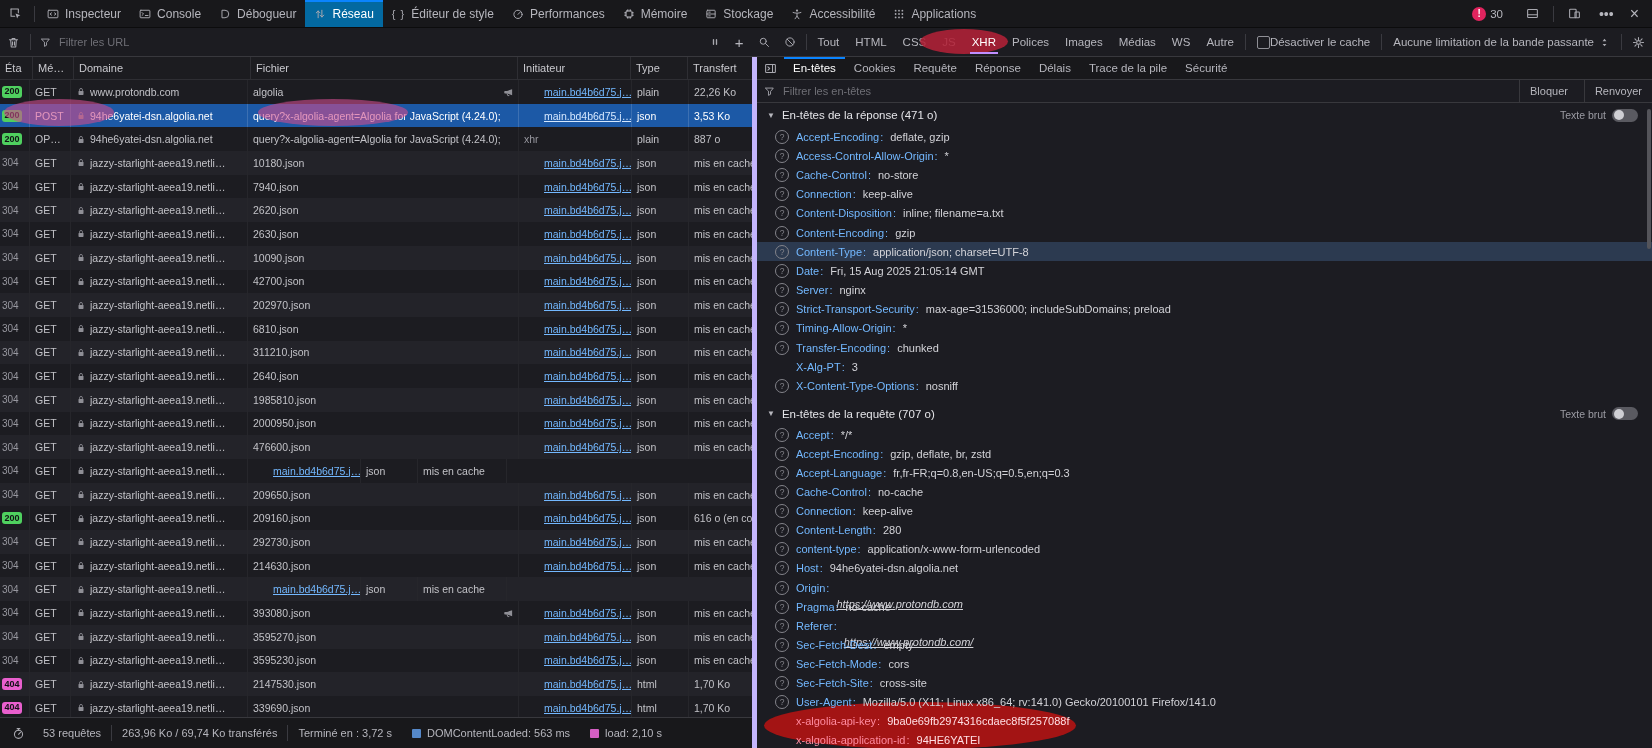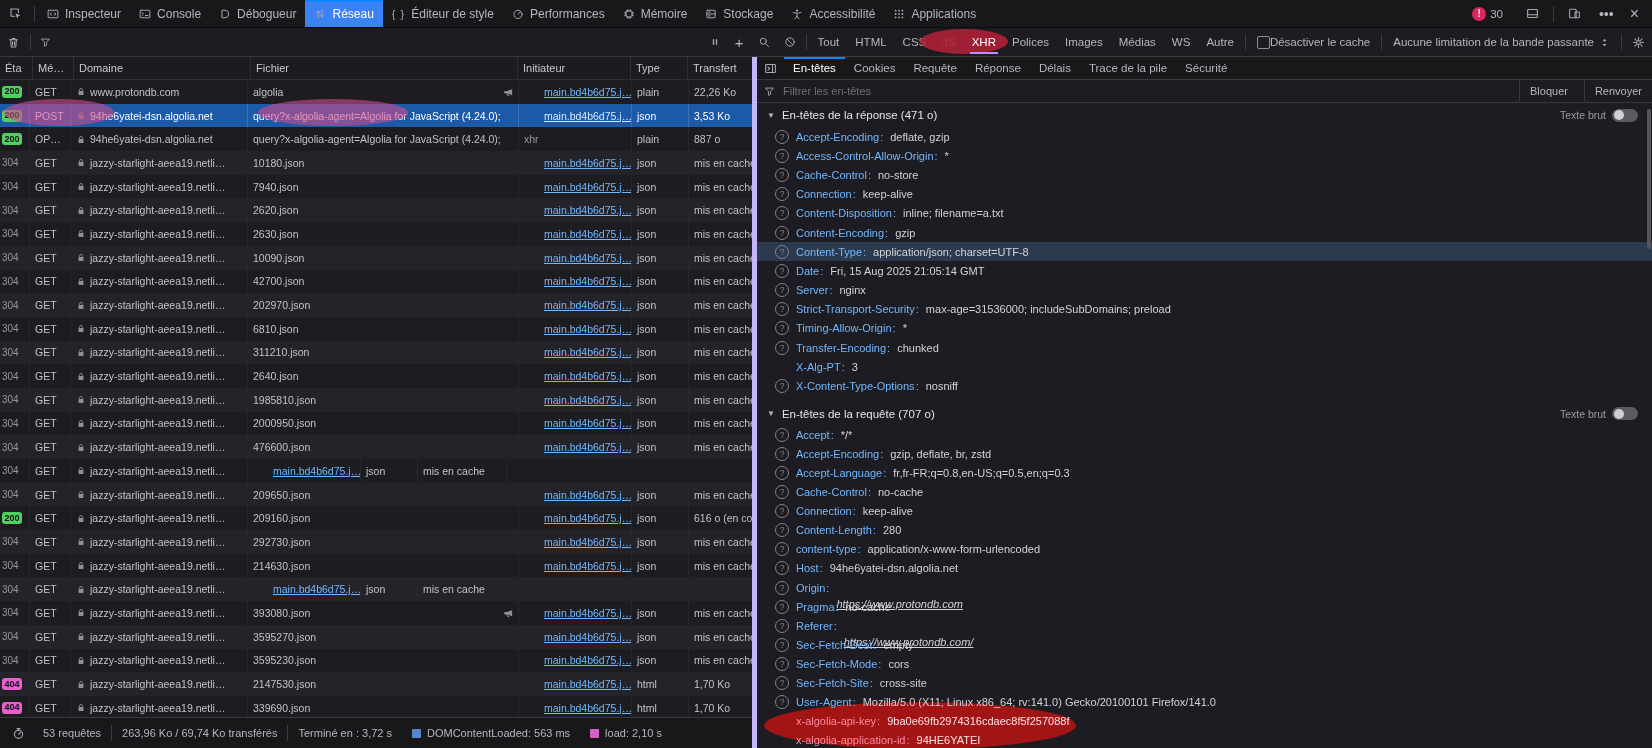--- a/index.html
+++ b/index.html
@@ -6,21 +6,21 @@
     font-family:"Liberation Sans","DejaVu Sans",sans-serif;-webkit-font-smoothing:antialiased;}
   #devtools{position:absolute;inset:0;display:flex;flex-direction:column;background:#1c1c21;}
   .sep{width:1px;height:16px;background:#3a3a40;margin:0 3px;align-self:center;}
   .icon{display:inline-flex;align-items:center;justify-content:center;}
   button{background:none;border:none;padding:0;margin:0;color:inherit;font:inherit;cursor:default;}
 
   
   #top-toolbar{height:27px;display:flex;align-items:stretch;background:#18181b;border-bottom:1px solid #0c0c0d;flex:none;}
   .tt-btn{display:flex;align-items:center;padding:0 9px;}
   .tt-tab{display:flex;align-items:center;gap:6px;padding:0 9px;font-size:12px;color:#b6b6bd;position:relative;white-space:nowrap;}
-  .tt-tab.active{color:#fff;background:#3b82f6;}
+  .tt-tab.active{color:#fff;background:#0369a1;}
   .tt-tab.active::before{content:"";position:absolute;top:0;left:0;right:0;height:2px;background:#0a84ff;}
   #tt-right{margin-left:auto;display:flex;align-items:center;gap:2px;padding-right:6px;}
   .badge-error{width:14px;height:14px;border-radius:50%;background:#e0245e;color:#fff;font-size:10px;font-weight:bold;
     display:flex;align-items:center;justify-content:center;margin-right:4px;}
   .tt-count{font-size:11.5px;color:#b6b6bd;margin-right:8px;}
   .tt-glyph{font-size:14px;color:#b6b6bd;padding:0 7px;}
 
   
   #net-toolbar{height:28px;display:flex;align-items:stretch;background:#1c1c21;border-bottom:1px solid #38383d;
     font-size:11.5px;color:#b6b6bd;flex:none;}
@@ -253,20 +253,21 @@
           </svg>
         </span>
     </button>
     <div class="sep"></div>
     <div id="url-filter">
       <span class="icon">
           <svg width="11" height="11" viewBox="0 0 16 16" fill="none" stroke="#a9a9b0" stroke-width="1.3" stroke-linecap="round" stroke-linejoin="round">
             <path d="M2.5 3h11L9.5 8v4l-3 1.6V8z"></path>
           </svg>
         </span>
+      <input class="filter-input" placeholder="Filtrer les URL" style="">
     </div>
     <button class="nt-btn">
       <span class="icon">
           <svg width="12" height="12" viewBox="0 0 16 16" fill="none" stroke="#a9a9b0" stroke-width="1.3" stroke-linecap="round" stroke-linejoin="round">
             <path d="M6 5v6M10 5v6" stroke-width="1.8"></path>
           </svg>
         </span>
     </button>
     <button class="nt-btn">
       <span style="font-size:15px;color:#b6b6bd">+</span>

